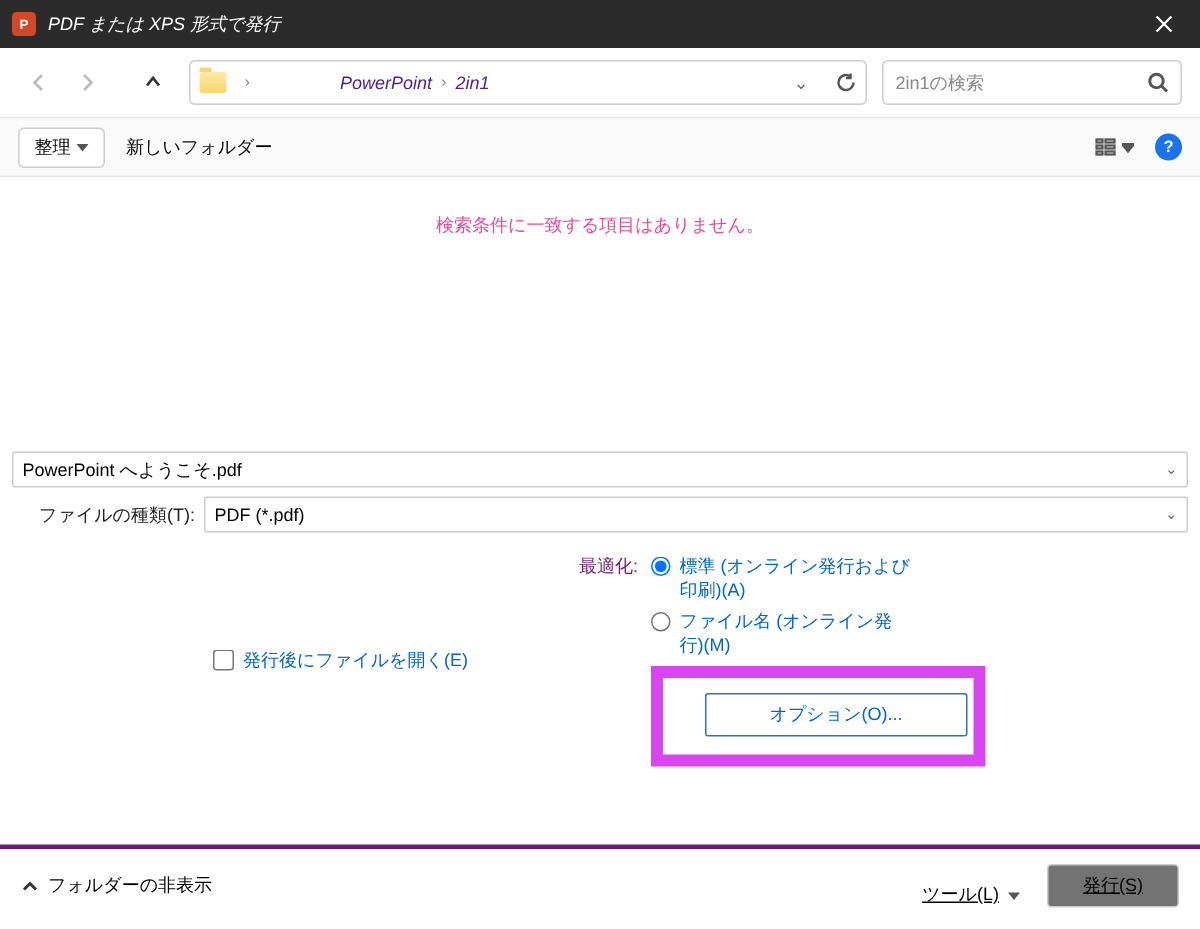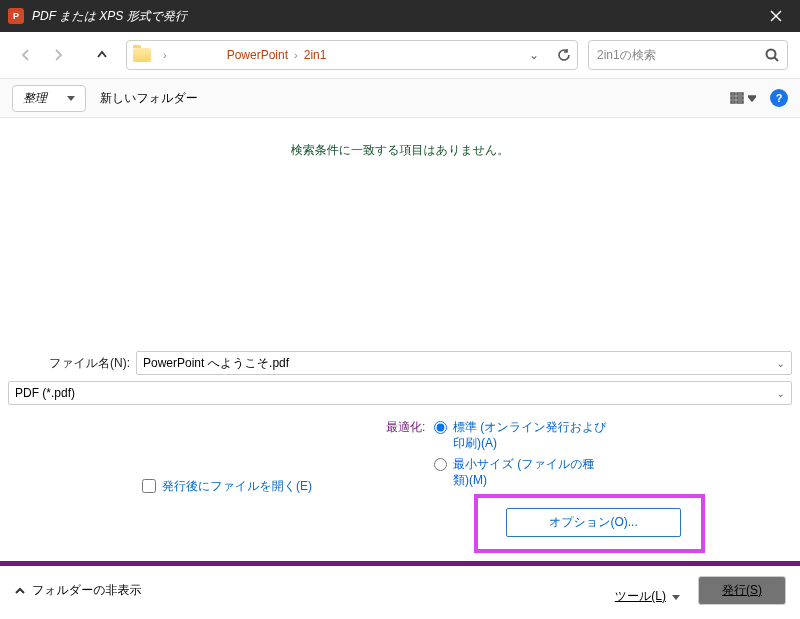--- a/index.html
+++ b/index.html
@@ -15,62 +15,62 @@
   
   .navbar { height: 46px; display: flex; align-items: center; padding: 8px 12px; gap: 4px; }
   .nav-btn { width: 28px; height: 28px; display: flex; align-items: center; justify-content: center; cursor: pointer; border-radius: 3px; }
   .nav-btn svg { width: 14px; height: 14px; stroke: #333; stroke-width: 1.8; fill: none; }
   .nav-btn.disabled svg { stroke: #bbb; }
   .nav-sep { width: 8px; }
   .address-box { flex: 1; height: 30px; border: 1px solid #ccc; border-radius: 4px; display: flex; align-items: center; padding: 0 6px; margin: 0 6px; }
   .folder-icon { width: 18px; height: 14px; background: linear-gradient(#ffe9a6,#f7d66d); border-radius: 2px; margin-right: 6px; position: relative; }
   .folder-icon::before { content:''; position:absolute; top:-3px; left:0; width:8px; height:3px; background:#f7d66d; border-radius:1px 1px 0 0;}
   .crumb-sep { color:#888; margin:0 6px; font-size:11px; }
-  .crumb { color:#c2410c; }
+  .crumb { color:#4c1d95;font-style:italic; }
   .addr-actions { margin-left:auto; display:flex; gap:6px; align-items:center; }
   .search-box { width: 200px; height: 30px; border: 1px solid #ccc; border-radius: 4px; display: flex; align-items: center; padding: 0 8px; color:#888; }
   .search-box span { flex:1; }
   .search-box svg { width:14px; height:14px; stroke:#555; stroke-width:2; fill:none;}
 
   
   .toolbar { height: 40px; border-top: 1px solid #e6e6e6; border-bottom: 1px solid #e6e6e6; background: #fafafa; display: flex; align-items: center; padding: 0 12px; gap: 14px; }
-  .organize-btn { border: 1px solid #ccc; border-radius: 4px; padding: 4px 10px; display:flex; align-items:center; gap:20px; cursor:pointer; background:#fff;font-style:italic;}
+  .organize-btn { border: 1px solid #ccc; border-radius: 4px; padding: 4px 10px; display:flex; align-items:center; gap:4px; cursor:pointer; background:#fff;}
   .organize-btn svg { width:8px; height:8px; fill:#555;}
   .new-folder { cursor:pointer; }
   .tb-right { margin-left:auto; display:flex; align-items:center; gap:14px; }
   .view-btn { display:flex; align-items:center; gap:4px; cursor:pointer; }
   .view-btn svg { width:14px; height:14px; stroke:#555; stroke-width:1.5; fill:none;}
   .help-icon { width:18px; height:18px; border-radius:50%; background:#1a73e8; color:#fff; display:flex; align-items:center; justify-content:center; font-size:11px; font-weight:bold; cursor:pointer;}
 
   
   .file-area { flex:1; display:flex; flex-direction:column; }
-  .empty-msg { text-align:center; color:#14532d; padding: 24px 0; }
+  .empty-msg { text-align:center; color:#ec4899; padding: 24px 0; }
 
   
   .bottom-form { padding: 4px 8px 0 8px; }
   .form-row { display:flex; align-items:center; margin-bottom:6px; }
   .form-label { width: 128px; text-align:right; padding-right:6px; color:#222; }
   .form-input { flex:1; height:24px; border:1px solid #ccc; border-radius:2px; padding:0 6px; display:flex; align-items:center; justify-content:space-between;}
   .form-input span.chev { color:#666; font-size:10px; }
 
   .options-row { display:flex; align-items:center; padding: 8px 0 8px 134px; }
   .check-wrap { display:flex; align-items:center; gap:6px; color:#0066cc; flex: 0 0 244px;}
   .check-wrap input { width:14px; height:14px; }
   .optimize-block { flex:1; }
   .opt-label-row { display:flex; }
   .opt-label { color:#701a75; width:48px; }
   .radio-col { }
   .radio-item { display:flex; align-items:flex-start; gap:6px; color:#0066cc; margin-bottom:4px; line-height:1.35;}
   .radio-item input { margin-top:2px;}
   .options-btn-wrap { margin-top:6px; }
   .opt-btn { border:1px solid #2e75b6; background:#fff; color:#0066cc; padding:5px 42px; border-radius:2px; cursor:pointer;}
-  .highlight-box { border:4px solid #d946ef; padding:10px 20px 12px 28px; display:inline-block;margin-left:40px;}
-
-  
-  .footer { border-top:5px solid #701a75; padding:10px 14px 14px 14px; display:flex; align-items:center; gap:0;}
+  .highlight-box { border:8px solid #d946ef; padding:10px 4px 12px 28px; display:inline-block;}
+
+  
+  .footer { border-top:3px solid #701a75; padding:10px 14px 14px 14px; display:flex; align-items:center; gap:0;margin-top:44px;}
   .hide-folders { display:flex; align-items:center; gap:6px; cursor:pointer;}
   .hide-folders svg { width:12px; height:12px; stroke:#333; stroke-width:2; fill:none;}
   .footer-right { margin-left:auto; display:flex; align-items:flex-end; gap:10px;text-decoration:underline;}
   .tool-drop { display:flex; align-items:center; gap:6px; cursor:pointer; padding:0 8px;}
   .tool-drop svg { width:8px; height:8px; fill:#555;}
   .btn { border:1px solid #ccc; background:#737373; padding:5px 22px; border-radius:3px; cursor:pointer; min-width:88px;}
 </style>
 </head>
 <body>
 
@@ -152,27 +152,27 @@
     <div class="help-icon">?</div>
   </div>
 </div>
 
 <div class="file-area">
   <div class="empty-msg">検索条件に一致する項目はありません。</div>
   <div style="flex:1"></div>
 
   <div class="bottom-form">
     <div class="form-row">
-      <div class="form-label">ファイル名(N):</div>
       <div class="form-input">
         <span>PowerPoint へようこそ.pdf</span>
         <span class="chev">⌄</span>
       </div>
     </div>
     <div class="form-row">
+      <div class="form-label">ファイルの種類(T):</div>
       <div class="form-input">
         <span>PDF (*.pdf)</span>
         <span class="chev">⌄</span>
       </div>
     </div>
 
     <div class="options-row">
       <label class="check-wrap">
         <input type="checkbox" style="">
         <span>発行後にファイルを開く(E)</span>
@@ -180,21 +180,21 @@
       <div class="optimize-block">
         <div class="opt-label-row">
           <div class="opt-label">最適化:</div>
           <div class="radio-col">
             <label class="radio-item">
               <input type="radio" name="opt" checked="" style="">
               <span style="max-width:155px;display:inline-block">標準 (オンライン発行および印刷)(A)</span>
             </label>
             <label class="radio-item">
               <input type="radio" name="opt" style="">
-              <span style="max-width:155px;display:inline-block">最小サイズ (ファイルの種類)(M)</span>
+              <span style="max-width:155px;display:inline-block">ファイル名 (オンライン発行)(M)</span>
             </label>
             <div class="options-btn-wrap">
               <div class="highlight-box">
                 <button class="opt-btn">オプション(O)...</button>
               </div>
             </div>
           </div>
         </div>
       </div>
     </div>

